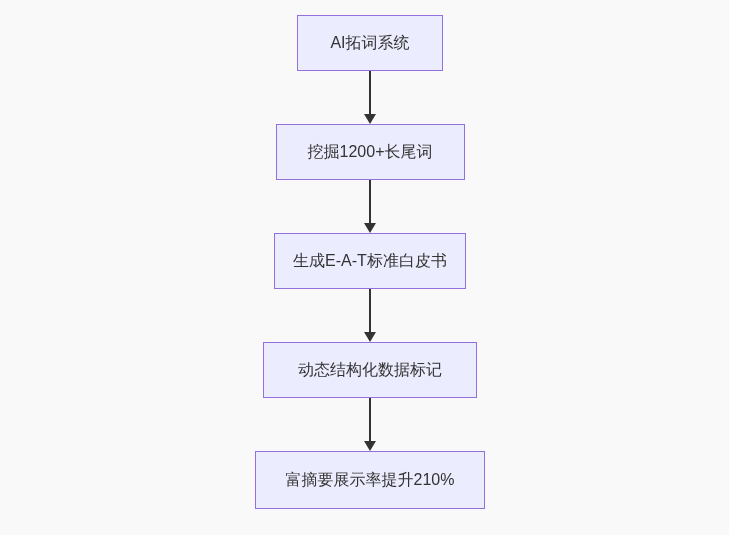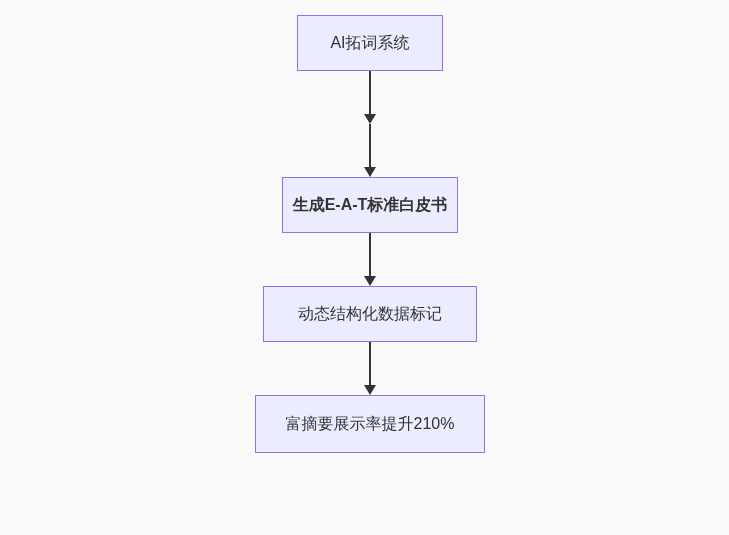--- a/index.html
+++ b/index.html
@@ -38,21 +38,21 @@
     justify-content: center;
     background: var(--node-fill);
     border: 1px solid var(--node-border);
     color: var(--text);
     font-size: 16px;
     white-space: nowrap;
     padding: 9px 10px;
   }
   .node.n1 { width: 146px; }
   .node.n2 { width: 189px; }
-  .node.n3 { width: 176px; font-weight: bold; }
+  .node.n3 { width: 192px; }
   .node.n4 { width: 214px; font-family: Liberation Mono, monospace; }
   .node.n5 { width: 230px; height: 58px; }
 
   .arrow {
     height: 53px;
     display: flex;
     flex-direction: column;
     align-items: center;
   }
   .arrow .shaft {
@@ -74,20 +74,21 @@
 <div class="canvas">
   <div class="flow">
 
     <div class="node n1">AI拓词系统</div>
 
     <div class="arrow">
       <div class="shaft"></div>
       <div class="head"></div>
     </div>
 
+    <div class="node n2">挖掘1200+长尾词</div>
 
     <div class="arrow">
       <div class="shaft"></div>
       <div class="head"></div>
     </div>
 
     <div class="node n3">生成E-A-T标准白皮书</div>
 
     <div class="arrow">
       <div class="shaft"></div>

